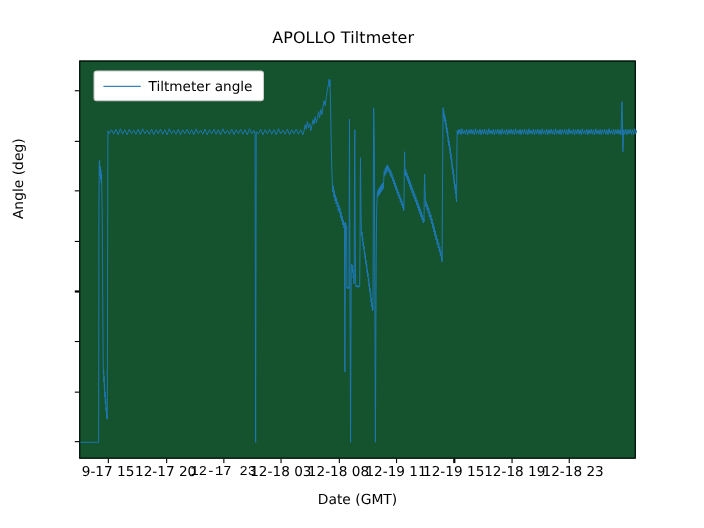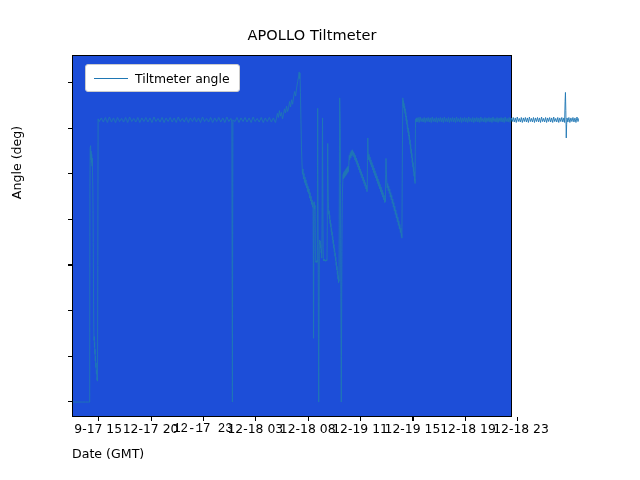--- a/index.html
+++ b/index.html
@@ -27,25 +27,25 @@
     width: 624px;
     text-align: center;
     font-size: 14.5px;
     color: #000000;
     letter-spacing: 0.1px;
   }
   #plot-area {
     position: absolute;
     left: 72px;
     top: 55px;
-    width: 440px;
+    width: 506px;
     height: 362px;
     border: 1.1px solid #000000;
     box-sizing: border-box;
-    background: #1d4ed8;
+    background: #14532d;
   }
   #plot-svg {
     position: absolute;
     left: 0;
     top: 0;
     width: 506px;
     height: 362px;
     display: block;
   }
   
@@ -80,21 +80,21 @@
     height: 3.6px;
     width: 1.1px;
     background: #000000;
     top: 417px;
   }
   #x-axis-label {
     position: absolute;
     left: 72px;
     top: 446px;
     width: 506px;
-    text-align: left;
+    text-align: center;
     font-size: 12.6px;
   }
   
   #legend {
     position: absolute;
     left: 12px;
     top: 8px;
     display: flex;
     align-items: center;
     gap: 7px;

